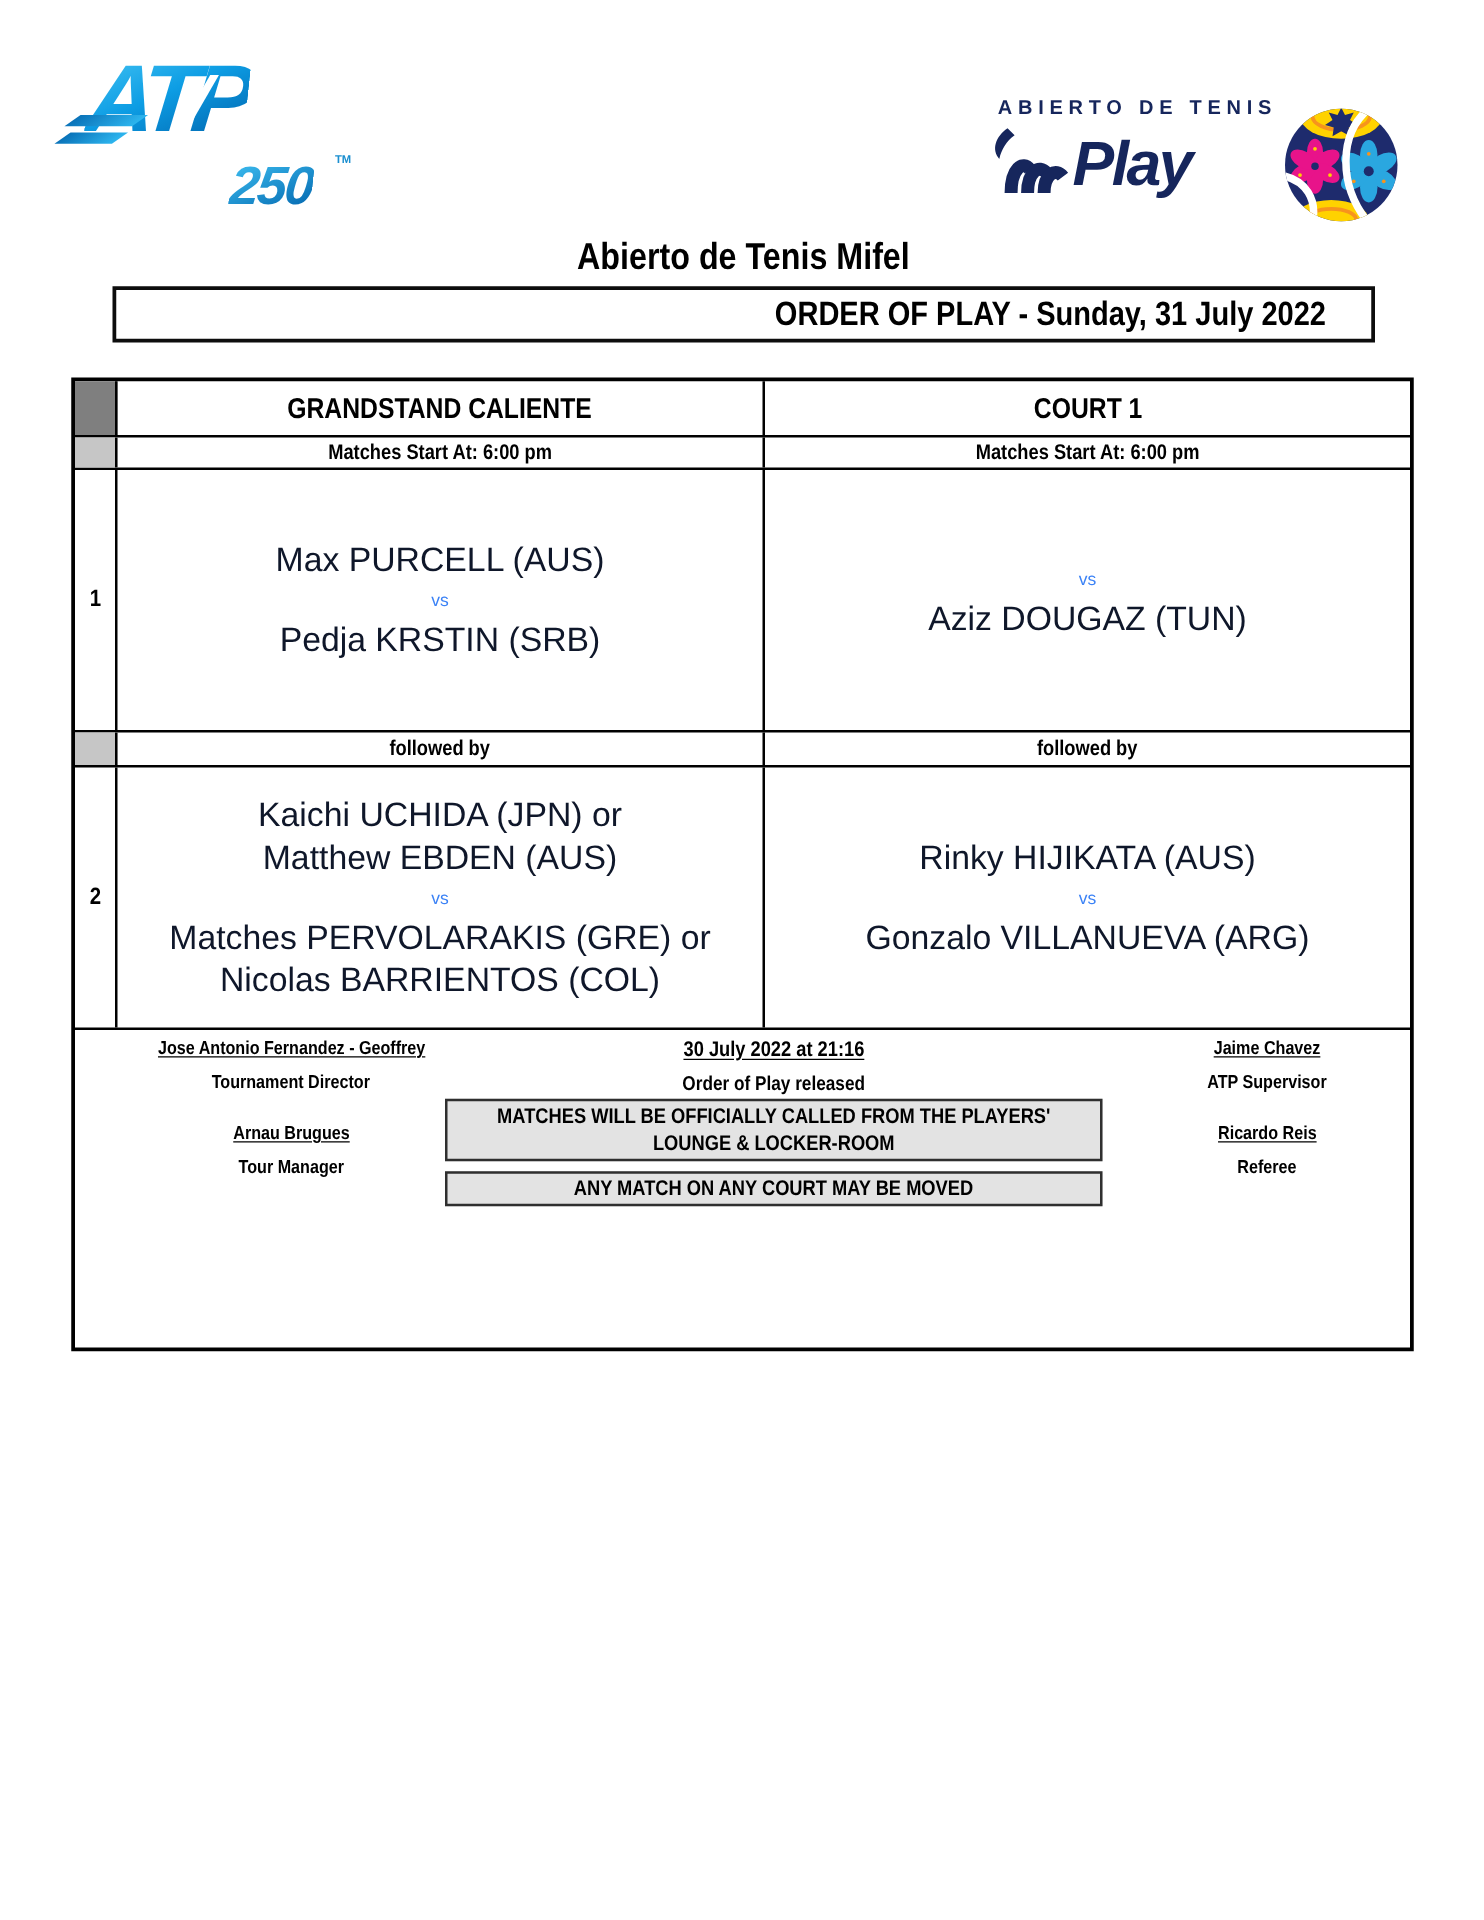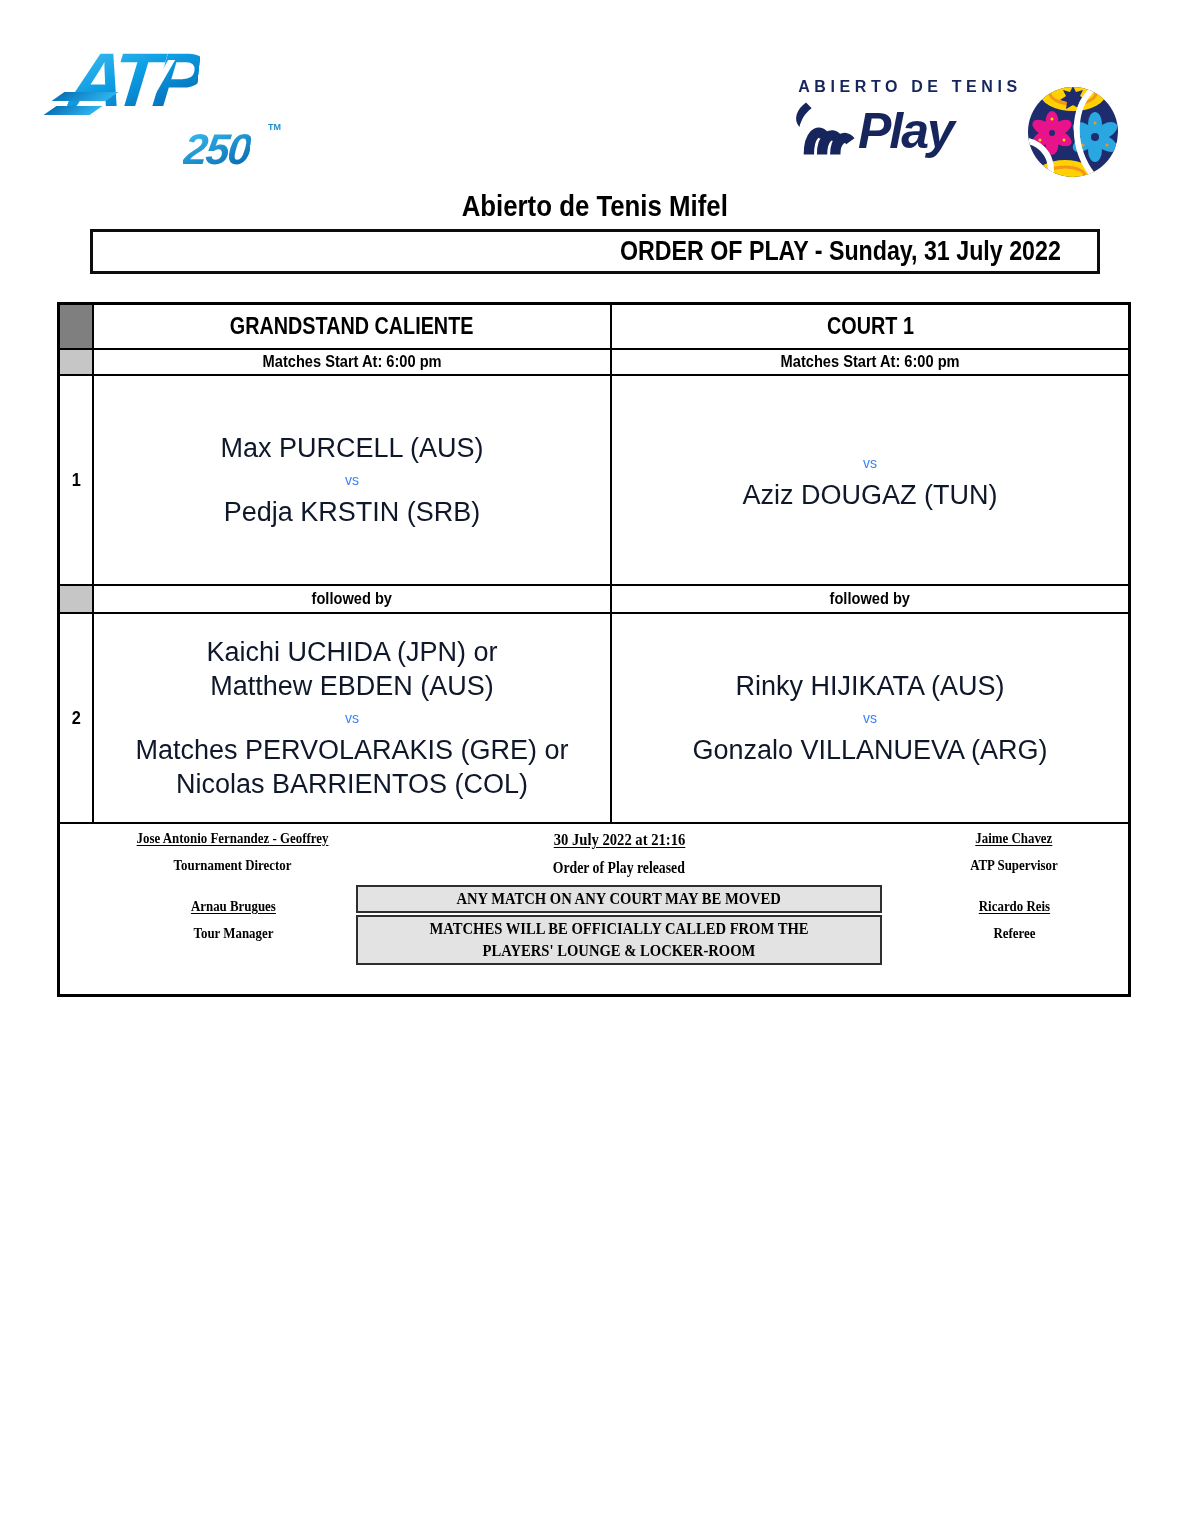--- a/index.html
+++ b/index.html
@@ -45,21 +45,21 @@
   .court + .court{border-left:2px solid #000;}
   .dark{background:#7f7f7f;} .lite{background:#c6c6c6;}
   .r-head{height:43px;} .r-start{height:26px;} .r-match{height:210px;} .r-fb{height:28px;}
   .hd{font-size:23px;font-weight:bold;}
   .sub{font-size:17px;font-weight:bold;}
   .match{flex-direction:column;}
   .pline{font-size:27px;line-height:34px;text-align:center;color:#0f172a;}
   .vs{font-size:14px;color:#3b82f6;margin:7px 14px;}
 
   
-  .r-foot{height:172px;position:relative;display:block;font-family:Liberation Serif, serif;}
+  .r-foot{height:256px;position:relative;display:block;}
   .fcol{position:absolute;display:flex;flex-direction:column;align-items:center;}
   .fleft{left:8px;top:6px;width:330px;}
   .fcenter{left:296px;top:6px;width:526px;}
   .fright{left:824px;top:6px;width:260px;}
   .official{display:flex;flex-direction:column;align-items:center;}
   .o2{margin-top:24px;}
   .fname{font-size:15px;font-weight:bold;text-decoration:underline;text-underline-offset:2px;}
   .frole{font-size:15px;font-weight:bold;margin-top:10px;}
   .rel-date{font-size:17px;font-weight:bold;text-decoration:underline;text-underline-offset:2px;}
   .rel-label{font-size:16px;font-weight:bold;margin-top:9px;}
@@ -222,25 +222,25 @@
         </div>
         <div class="official o2">
           <span class="cd fname">Arnau Brugues</span>
           <span class="cd frole">Tour Manager</span>
         </div>
       </div>
 
       <div class="fcol fcenter">
         <span class="cd rel-date">30 July 2022 at 21:16</span>
         <span class="cd rel-label">Order of Play released</span>
+        <div class="notice n2">
+          <span class="cd">MATCHES WILL BE OFFICIALLY CALLED FROM THE PLAYERS' LOUNGE &amp; LOCKER-ROOM</span>
+        </div>
         <div class="notice n1">
           <span class="cd">ANY MATCH ON ANY COURT MAY BE MOVED</span>
-        </div>
-        <div class="notice n2">
-          <span class="cd">MATCHES WILL BE OFFICIALLY CALLED FROM THE PLAYERS' LOUNGE &amp; LOCKER-ROOM</span>
         </div>
       </div>
 
       <div class="fcol fright">
         <div class="official">
           <span class="cd fname">Jaime Chavez</span>
           <span class="cd frole">ATP Supervisor</span>
         </div>
         <div class="official o2">
           <span class="cd fname">Ricardo Reis</span>

